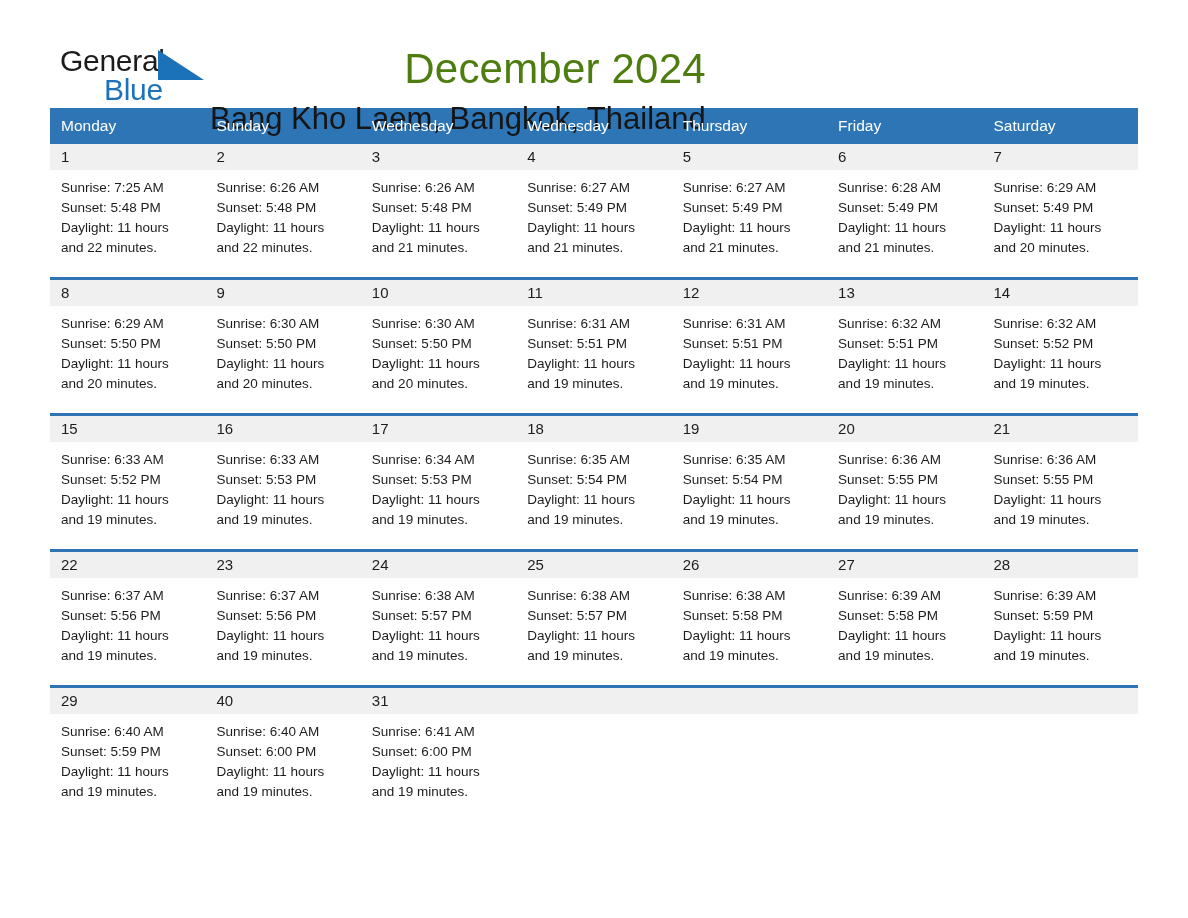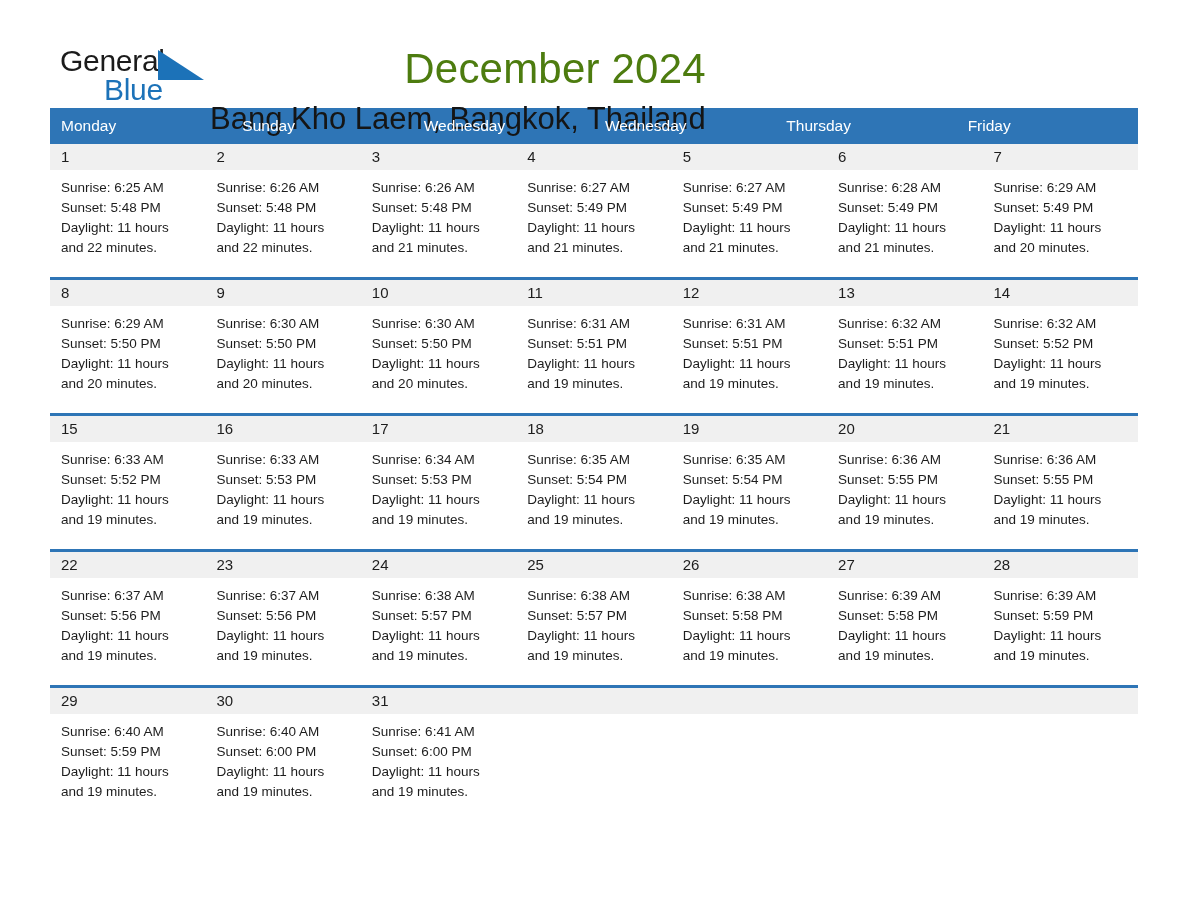--- a/index.html
+++ b/index.html
@@ -168,28 +168,29 @@
   </div>
 
   <div class="calendar">
     <div class="weekday-row">
         <div class="weekday-cell">Monday</div>
         <div class="weekday-cell">Sunday</div>
         <div class="weekday-cell">Wednesday</div>
         <div class="weekday-cell">Wednesday</div>
         <div class="weekday-cell">Thursday</div>
         <div class="weekday-cell">Friday</div>
+        <div class="weekday-cell">Saturday</div>
       </div>
     <div class="weeks">
         <div class="week-row">
           <div class="week-inner">
             <div class="day-cell">
               <div class="day-number-strip">1</div>
               <div class="day-info">
-                <div>Sunrise: 6:25 AM</div>
+                <div>Sunrise: 7:25 AM</div>
                 <div>Sunset: 5:48 PM</div>
                 <div>Daylight: 11 hours</div>
                 <div>and 22 minutes.</div>
               </div>
             </div>
             <div class="day-cell">
               <div class="day-number-strip">2</div>
               <div class="day-info">
                 <div>Sunrise: 6:26 AM</div>
                 <div>Sunset: 5:48 PM</div>
@@ -450,21 +451,21 @@
             <div class="day-cell">
               <div class="day-number-strip">29</div>
               <div class="day-info">
                 <div>Sunrise: 6:40 AM</div>
                 <div>Sunset: 5:59 PM</div>
                 <div>Daylight: 11 hours</div>
                 <div>and 19 minutes.</div>
               </div>
             </div>
             <div class="day-cell">
-              <div class="day-number-strip">30</div>
+              <div class="day-number-strip">40</div>
               <div class="day-info">
                 <div>Sunrise: 6:40 AM</div>
                 <div>Sunset: 6:00 PM</div>
                 <div>Daylight: 11 hours</div>
                 <div>and 19 minutes.</div>
               </div>
             </div>
             <div class="day-cell">
               <div class="day-number-strip">31</div>
               <div class="day-info">

